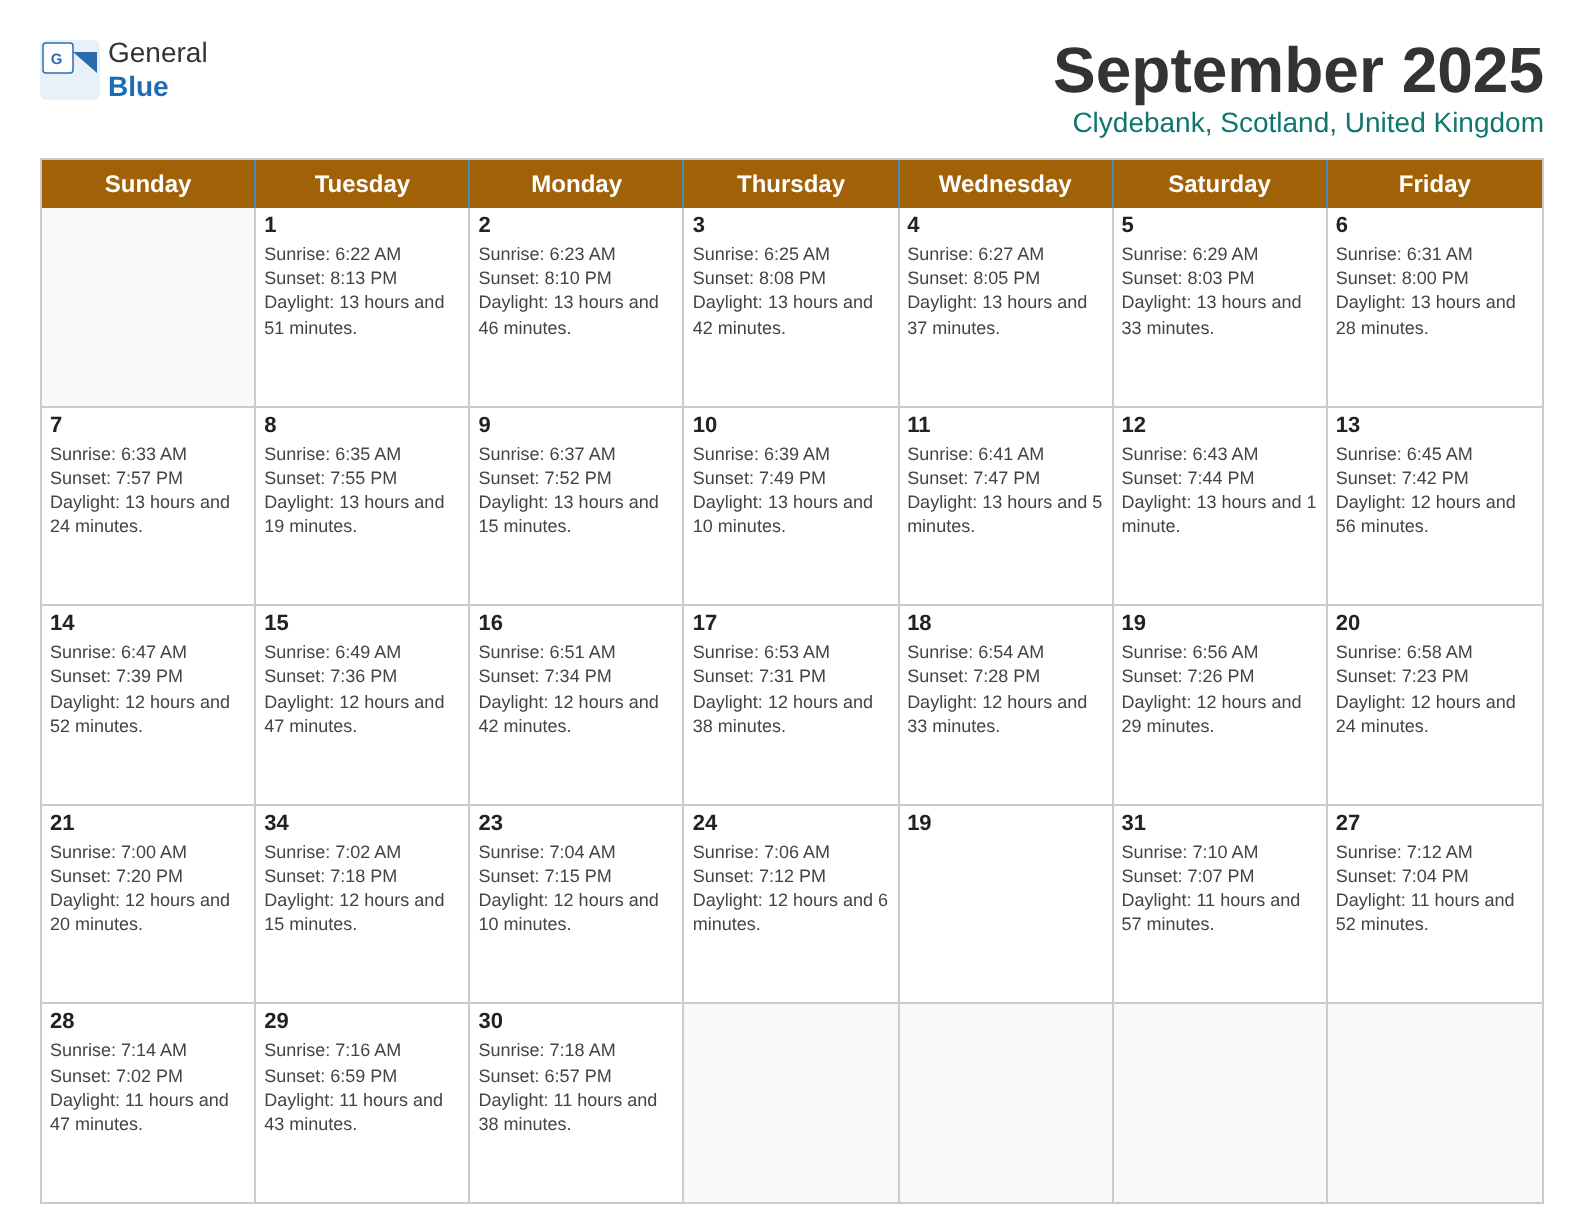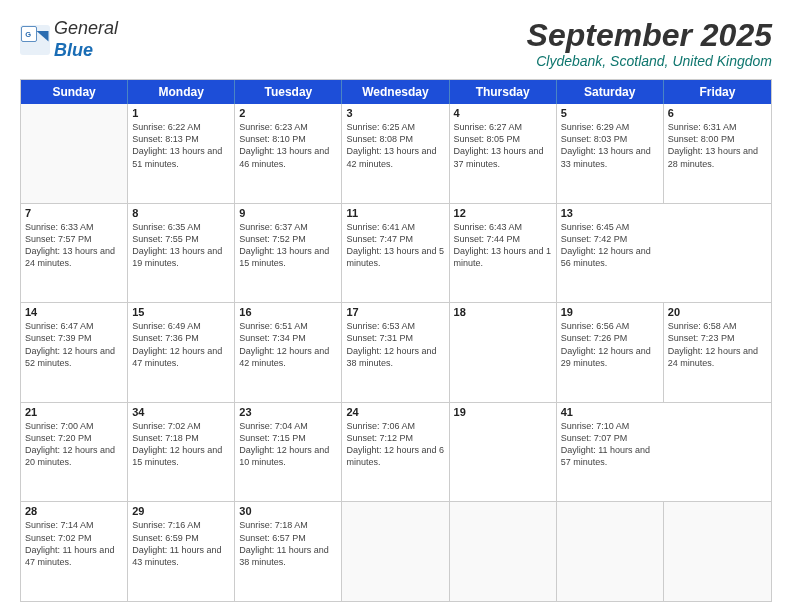--- a/index.html
+++ b/index.html
@@ -22,55 +22,53 @@
       justify-content: space-between;
       align-items: flex-start;
       margin-bottom: 10px;
     }
     .logo {
       display: flex;
       align-items: center;
       gap: 4px;
     }
     .logo-text {
-      font-size: 18px;
+      font-size: 14px;
       color: #333;
       line-height: 1.2;
-      font-style: italic;
     }
     .logo-text .general { display: block; }
     .logo-text .blue { display: block; color: #1a6db5; font-weight: bold; }
     .logo-icon {
       width: 30px;
       height: 30px;
     }
     .title-block {
       text-align: right;
-      font-style: italic;
     }
     .month-title {
       font-size: 32px;
       font-weight: bold;
       color: #333;
       line-height: 1.1;
     }
     .location {
       font-size: 14px;
       color: #0f766e;
     }
     .calendar {
       flex: 1;
       display: flex;
       flex-direction: column;
       border: 1px solid #ccc;
     }
     .cal-header {
       display: grid;
       grid-template-columns: repeat(7, 1fr);
-      background: #1d4ed8;
+      background: #a16207;
     }
     .cal-header-cell {
       color: #fff;
       font-size: 12px;
       font-weight: bold;
       padding: 5px 4px;
       text-align: center;
       border-right: 1px solid #4a85c4;
     }
     .cal-header-cell:last-child { border-right: none; }
@@ -127,24 +125,24 @@
     </div>
     <div class="title-block">
       <div class="month-title">September 2025</div>
       <div class="location">Clydebank, Scotland, United Kingdom</div>
     </div>
   </div>
 
   <div class="calendar">
     <div class="cal-header">
     <div class="cal-header-cell">Sunday</div>
+        <div class="cal-header-cell">Tuesday</div>
         <div class="cal-header-cell">Monday</div>
-        <div class="cal-header-cell">Tuesday</div>
+        <div class="cal-header-cell">Thursday</div>
         <div class="cal-header-cell">Wednesday</div>
-        <div class="cal-header-cell">Thursday</div>
         <div class="cal-header-cell">Saturday</div>
         <div class="cal-header-cell">Friday</div>
       </div>
     <div class="cal-body">
     <div class="cal-week">
           <div class="cal-cell empty"></div>
           <div class="cal-cell">
             <div class="day-num">1</div>
             <div class="day-info">Sunrise: 6:22 AM<br>Sunset: 8:13 PM<br>Daylight: 13 hours and 51 minutes.</div>
           </div>
@@ -176,20 +174,24 @@
           </div>
           <div class="cal-cell">
             <div class="day-num">8</div>
             <div class="day-info">Sunrise: 6:35 AM<br>Sunset: 7:55 PM<br>Daylight: 13 hours and 19 minutes.</div>
           </div>
           <div class="cal-cell">
             <div class="day-num">9</div>
             <div class="day-info">Sunrise: 6:37 AM<br>Sunset: 7:52 PM<br>Daylight: 13 hours and 15 minutes.</div>
           </div>
           <div class="cal-cell">
+            <div class="day-num">10</div>
+            <div class="day-info">Sunrise: 6:39 AM<br>Sunset: 7:49 PM<br>Daylight: 13 hours and 10 minutes.</div>
+          </div>
+          <div class="cal-cell">
             <div class="day-num">11</div>
             <div class="day-info">Sunrise: 6:41 AM<br>Sunset: 7:47 PM<br>Daylight: 13 hours and 5 minutes.</div>
           </div>
           <div class="cal-cell">
             <div class="day-num">12</div>
             <div class="day-info">Sunrise: 6:43 AM<br>Sunset: 7:44 PM<br>Daylight: 13 hours and 1 minute.</div>
           </div>
           <div class="cal-cell">
             <div class="day-num">13</div>
             <div class="day-info">Sunrise: 6:45 AM<br>Sunset: 7:42 PM<br>Daylight: 12 hours and 56 minutes.</div>
@@ -207,20 +209,21 @@
           <div class="cal-cell">
             <div class="day-num">16</div>
             <div class="day-info">Sunrise: 6:51 AM<br>Sunset: 7:34 PM<br>Daylight: 12 hours and 42 minutes.</div>
           </div>
           <div class="cal-cell">
             <div class="day-num">17</div>
             <div class="day-info">Sunrise: 6:53 AM<br>Sunset: 7:31 PM<br>Daylight: 12 hours and 38 minutes.</div>
           </div>
           <div class="cal-cell">
             <div class="day-num">18</div>
+            <div class="day-info">Sunrise: 6:54 AM<br>Sunset: 7:28 PM<br>Daylight: 12 hours and 33 minutes.</div>
           </div>
           <div class="cal-cell">
             <div class="day-num">19</div>
             <div class="day-info">Sunrise: 6:56 AM<br>Sunset: 7:26 PM<br>Daylight: 12 hours and 29 minutes.</div>
           </div>
           <div class="cal-cell">
             <div class="day-num">20</div>
             <div class="day-info">Sunrise: 6:58 AM<br>Sunset: 7:23 PM<br>Daylight: 12 hours and 24 minutes.</div>
           </div>
         </div>
@@ -238,22 +241,26 @@
             <div class="day-info">Sunrise: 7:04 AM<br>Sunset: 7:15 PM<br>Daylight: 12 hours and 10 minutes.</div>
           </div>
           <div class="cal-cell">
             <div class="day-num">24</div>
             <div class="day-info">Sunrise: 7:06 AM<br>Sunset: 7:12 PM<br>Daylight: 12 hours and 6 minutes.</div>
           </div>
           <div class="cal-cell">
             <div class="day-num">19</div>
           </div>
           <div class="cal-cell">
-            <div class="day-num">41</div>
+            <div class="day-num">31</div>
             <div class="day-info">Sunrise: 7:10 AM<br>Sunset: 7:07 PM<br>Daylight: 11 hours and 57 minutes.</div>
+          </div>
+          <div class="cal-cell">
+            <div class="day-num">27</div>
+            <div class="day-info">Sunrise: 7:12 AM<br>Sunset: 7:04 PM<br>Daylight: 11 hours and 52 minutes.</div>
           </div>
         </div>
         <div class="cal-week">
           <div class="cal-cell">
             <div class="day-num">28</div>
             <div class="day-info">Sunrise: 7:14 AM<br>Sunset: 7:02 PM<br>Daylight: 11 hours and 47 minutes.</div>
           </div>
           <div class="cal-cell">
             <div class="day-num">29</div>
             <div class="day-info">Sunrise: 7:16 AM<br>Sunset: 6:59 PM<br>Daylight: 11 hours and 43 minutes.</div>

